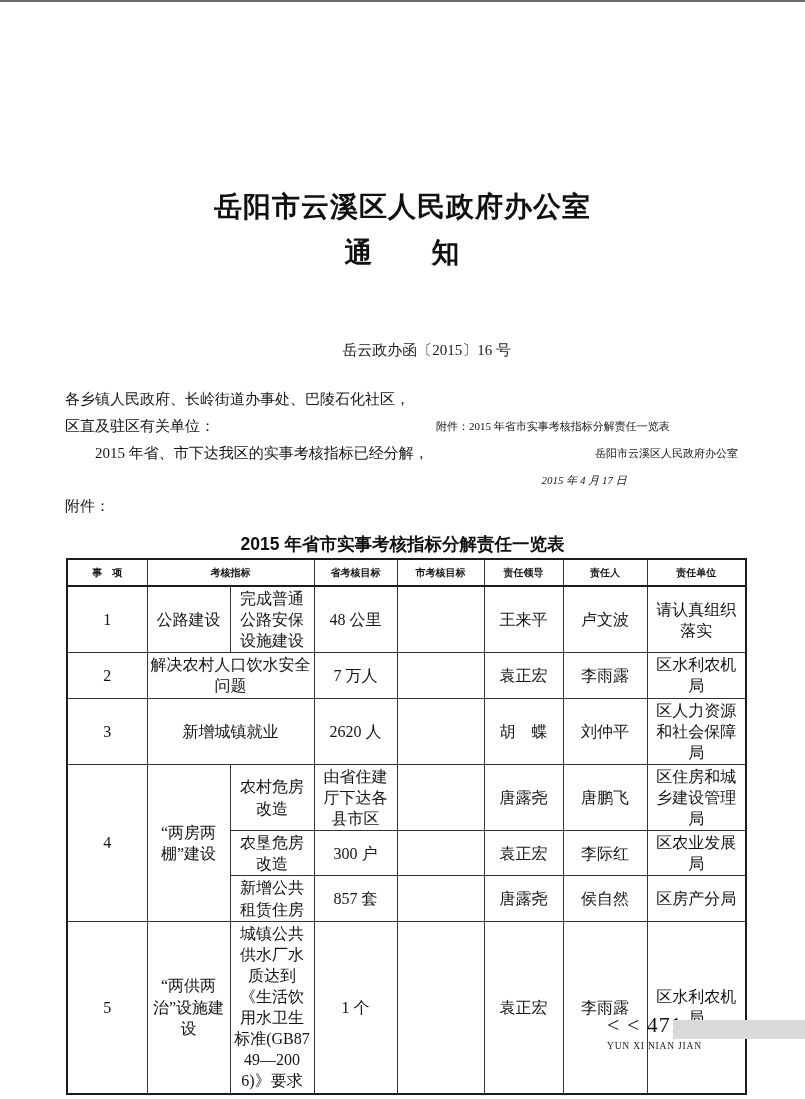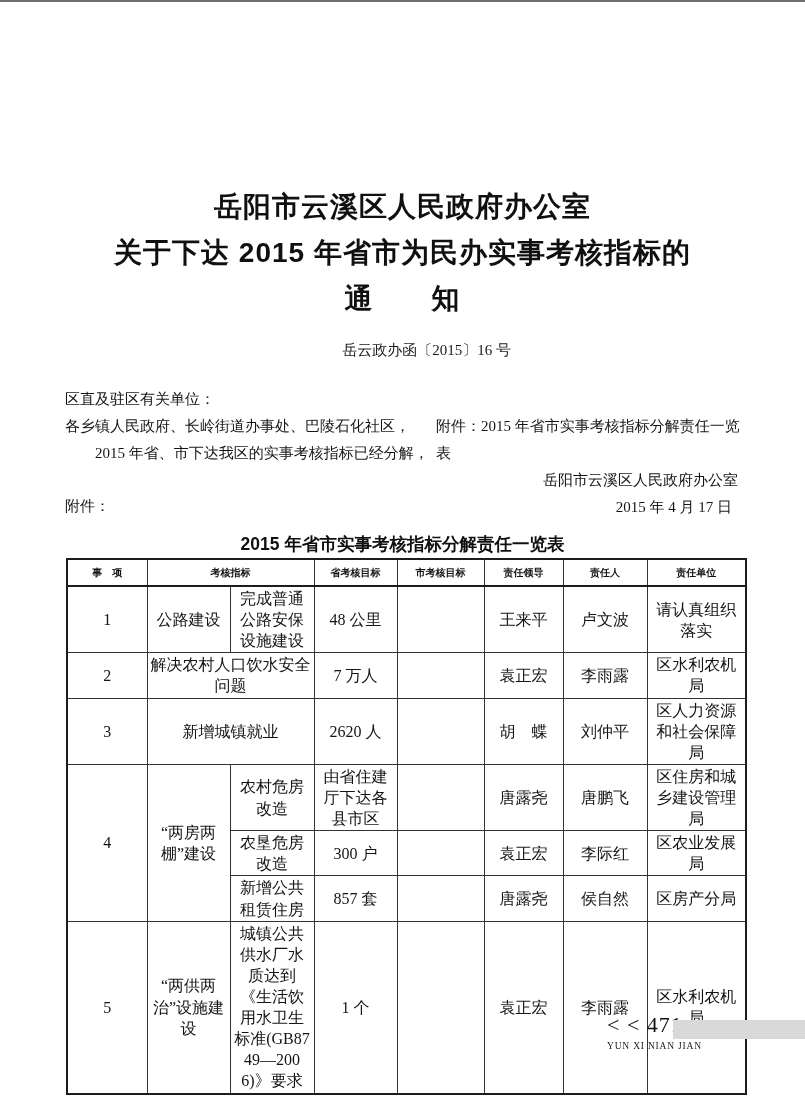--- a/index.html
+++ b/index.html
@@ -9,23 +9,23 @@
   .scan-edge-top { position:absolute; top:0; left:0; width:805px; height:2px; background:#4a4a4a; opacity:.8; }
 
   .title-block { position:absolute; top:192px; left:0; right:0; text-align:center; }
   .title-line { font-family:"Liberation Sans", sans-serif; font-weight:bold; font-size:28px; line-height:30px; letter-spacing:1px; margin-bottom:16px; color:#101010; }
 
   .doc-number { position:absolute; top:341px; left:0; right:0; text-align:center; font-size:15px; color:#1a1a1a;padding-left:48px; }
 
   .body-left { position:absolute; left:65px; top:386px; width:385px; font-size:15px; line-height:27px; color:#151515; }
   .body-left .indent { text-indent:2em; }
 
-  .body-right { position:absolute; left:436px; top:413px; width:310px; font-size:15px; line-height:27px; color:#151515; }
+  .body-right { position:absolute; left:436px; top:413px; width:310px; font-size:11px; line-height:27px; color:#151515; }
   .body-right .issuer { text-align:right; padding-right:8px; }
-  .body-right .issue-date { text-align:right; padding-right:14px; }
+  .body-right .issue-date { text-align:center; padding-right:14px;font-style:italic; }
 
   .attachment-label { position:absolute; left:65px; top:497px; font-size:15px; }
 
   .table-title { position:absolute; top:532px; left:0; right:0; text-align:center; font-family:"Liberation Sans", sans-serif; font-weight:bold; font-size:17.5px; color:#101010; }
 
   table.main { position:absolute; left:66px; top:558px; width:679px; border-collapse:collapse; table-layout:fixed; border:2px solid #1c1c1c; }
   table.main td { border:1px solid #333333; text-align:center; vertical-align:middle; font-size:16px; line-height:1.32; padding:1px 3px; color:#141414; word-break:break-all; }
   table.main tr.header-row td { font-family:"Liberation Sans", sans-serif; font-weight:bold; font-size:10px; border-bottom:2px solid #1c1c1c; }
   tr.header-row { height:27px; }
   tr.r1 { height:60px; }
@@ -40,29 +40,28 @@
   .footer-bar { position:absolute; left:673px; top:1020px; width:132px; height:19px; background:#d9d9d9; }
   .footer-journal { position:absolute; left:607px; top:1041px; font-size:9.5px; letter-spacing:0.8px; color:#222; }
 </style>
 </head>
 <body>
 
 <div class="scan-edge-top"></div>
 
 <div class="title-block">
   <div class="title-line">岳阳市云溪区人民政府办公室</div>
-  <div class="title-line">关于下达 2015 年省市为民办实事考核指标的</div>
   <div class="title-line">通　　知</div>
 </div>
 
 <div class="doc-number">岳云政办函〔2015〕16 号</div>
 
 <div class="body-left">
+  <div>各乡镇人民政府、长岭街道办事处、巴陵石化社区，</div>
   <div>区直及驻区有关单位：</div>
-  <div>各乡镇人民政府、长岭街道办事处、巴陵石化社区，</div>
   <div class="indent">2015 年省、市下达我区的实事考核指标已经分解，</div>
 </div>
 
 <div class="body-right">
   <div>附件：2015 年省市实事考核指标分解责任一览表</div>
   <div class="issuer">岳阳市云溪区人民政府办公室</div>
   <div class="issue-date">2015 年 4 月 17 日</div>
 </div>
 
 <div class="attachment-label">附件：</div>

